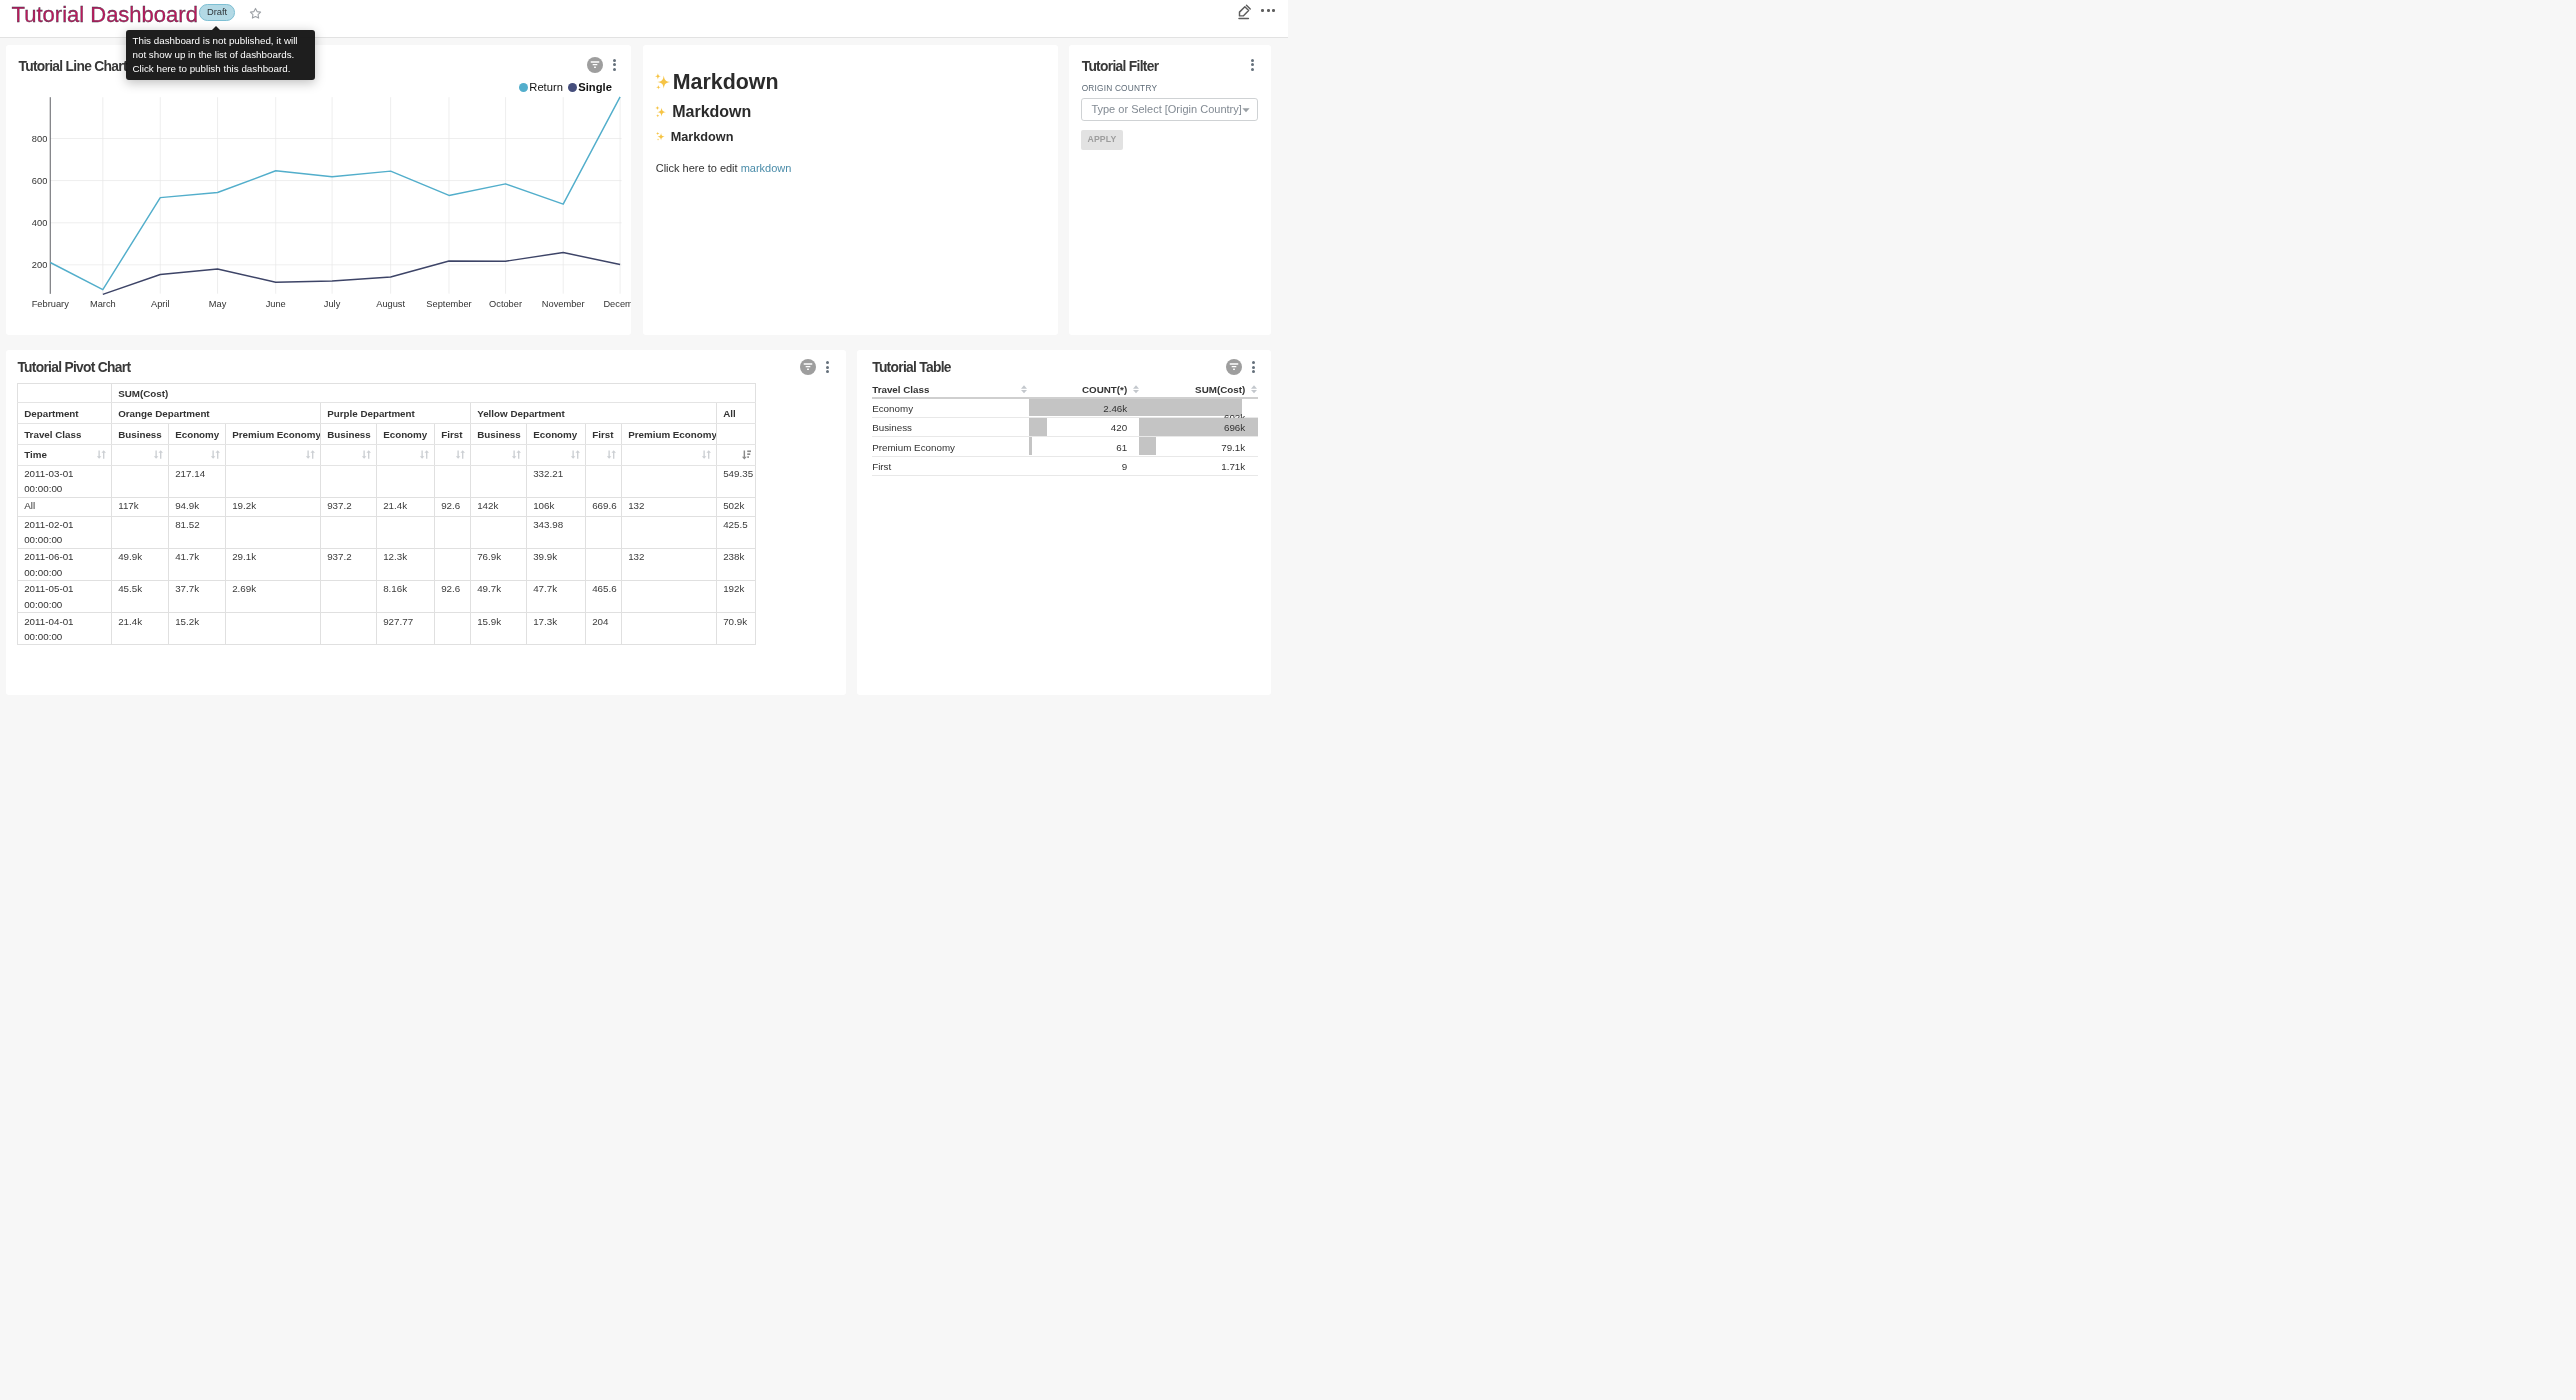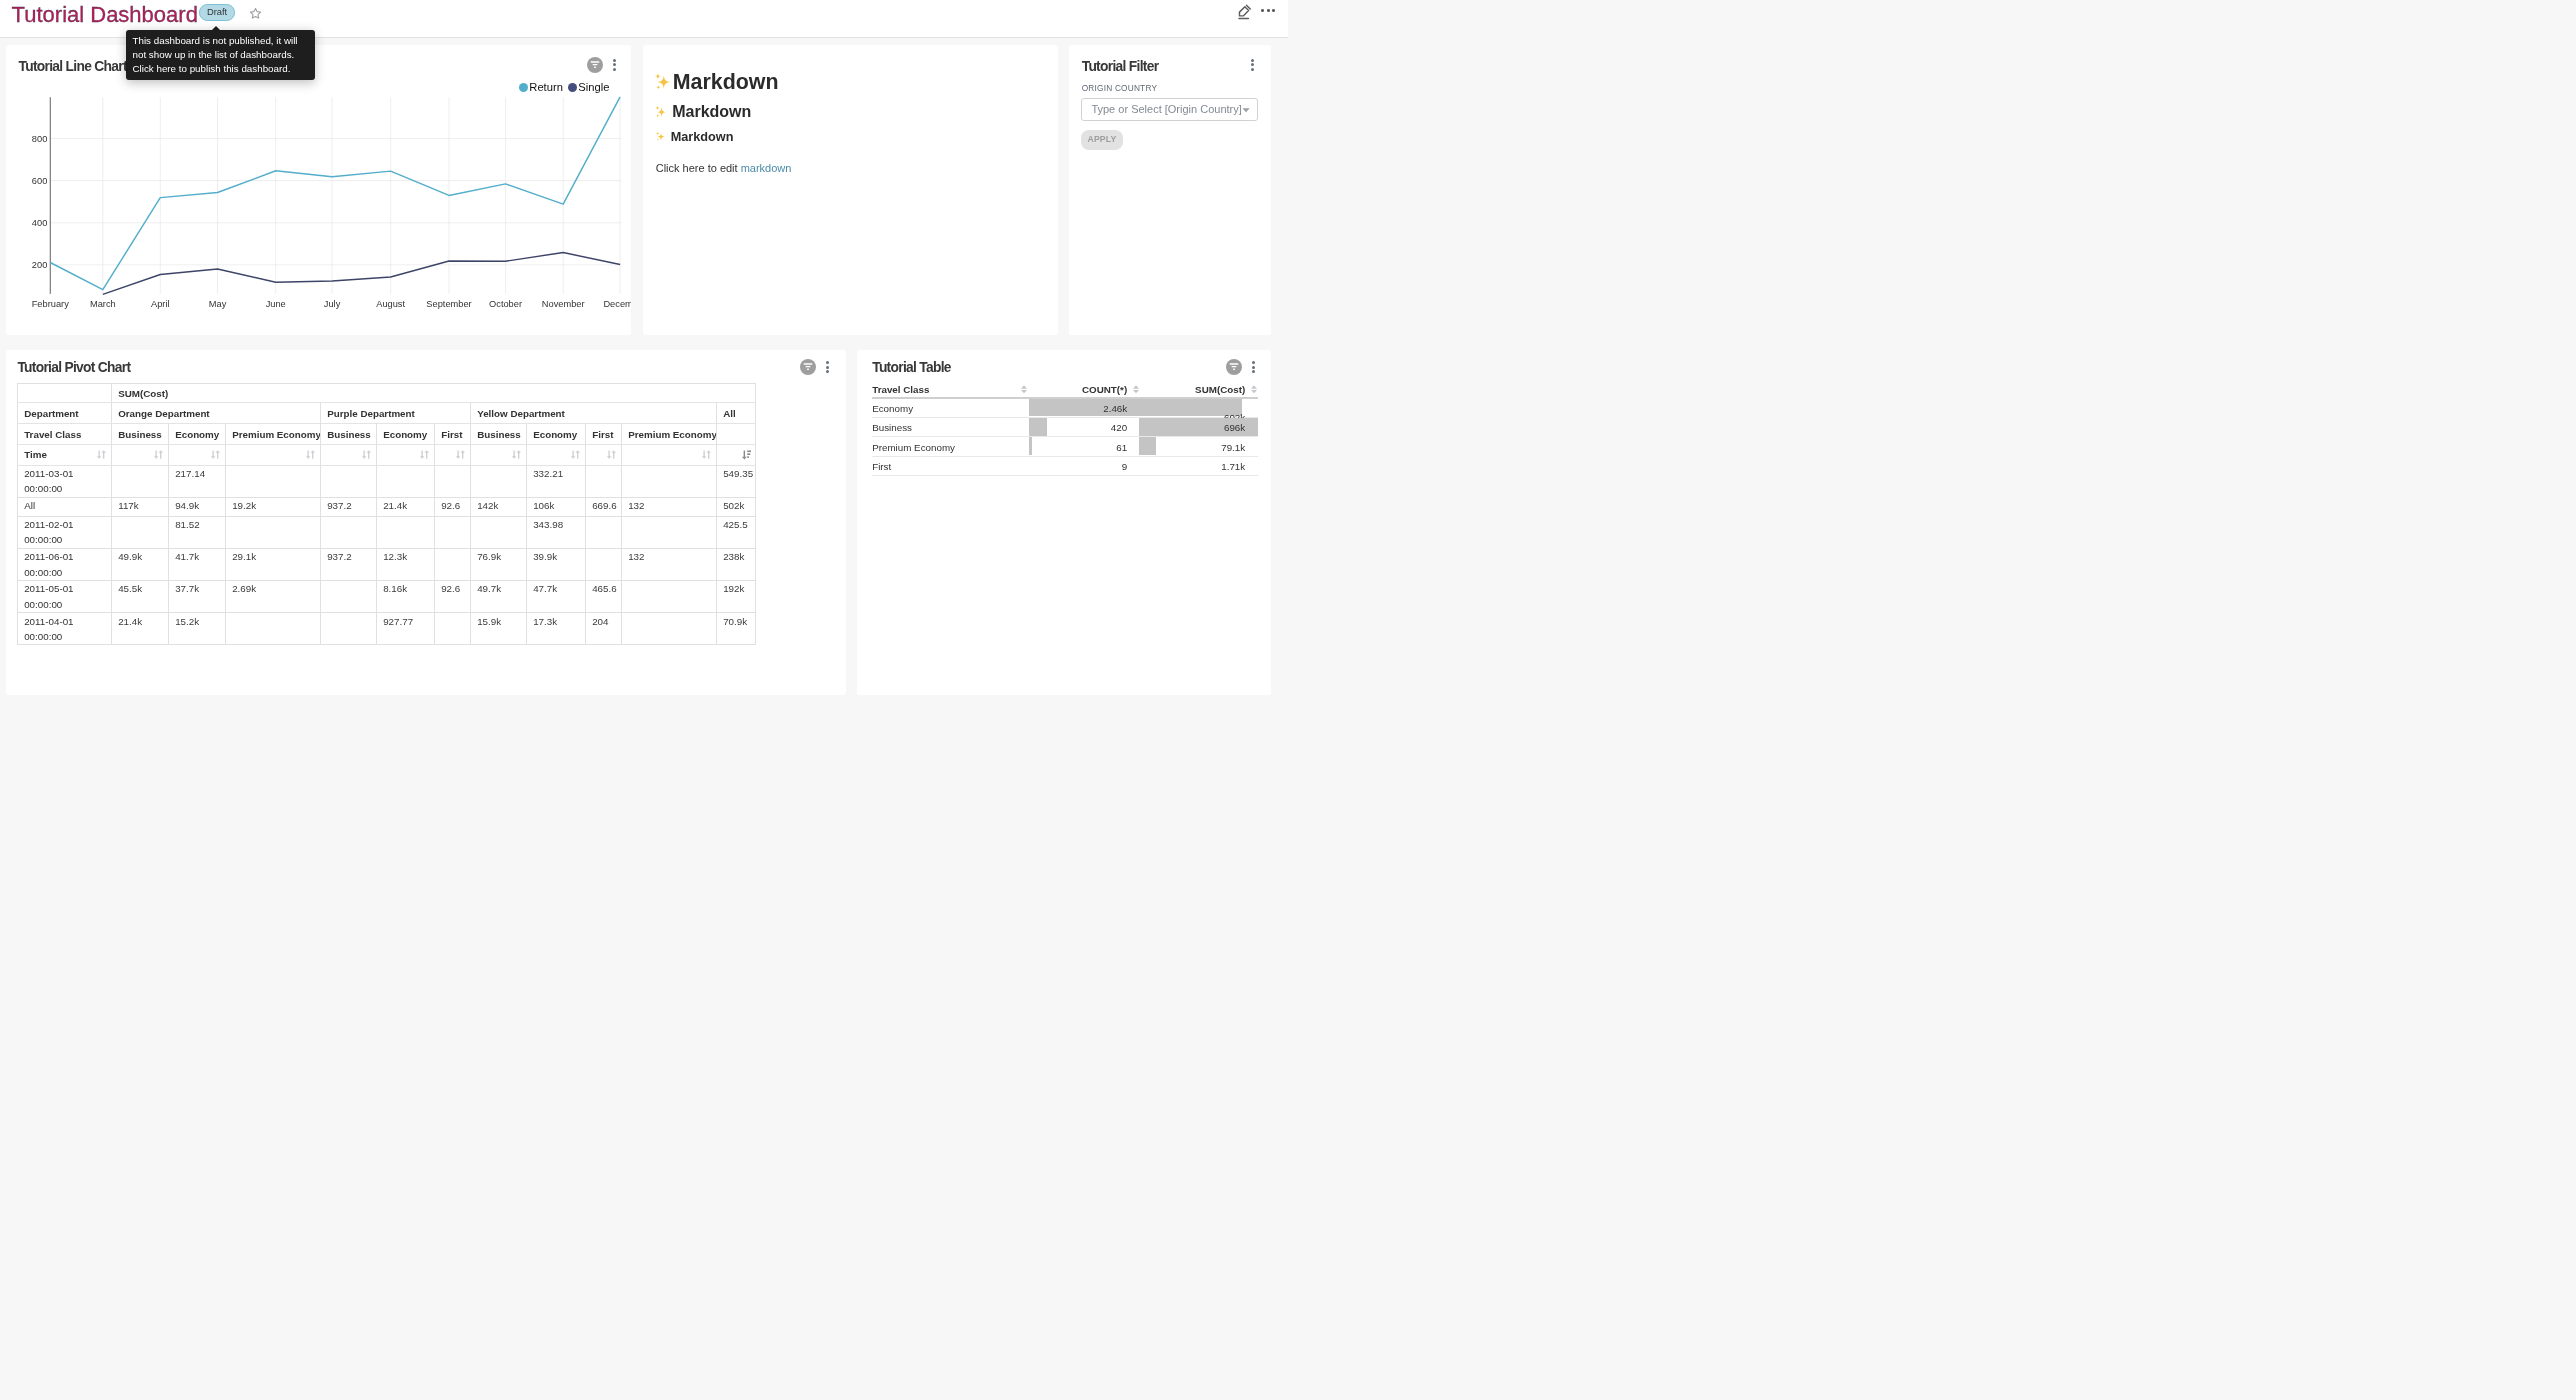--- a/index.html
+++ b/index.html
@@ -51,21 +51,21 @@
   <svg class="abs" style="left:581px;top:11.6px" width="16" height="16" viewBox="0 0 22 22">
       <circle cx="11" cy="11" r="11" fill="#9e9e9e"></circle>
       <rect x="4.9" y="6" width="12.2" height="1.8" rx="0.9" fill="#fff"></rect>
       <rect x="7.6" y="9.6" width="6.8" height="1.8" rx="0.9" fill="#fff"></rect>
       <rect x="9.6" y="13.2" width="2.8" height="1.8" rx="0.9" fill="#fff"></rect>
     </svg>
   <span class="abs" style="left:607px;top:13.5px;width:3px;height:3px;border-radius:50%;background:#64707b"></span>
   <span class="abs" style="left:607px;top:18px;width:3px;height:3px;border-radius:50%;background:#64707b"></span>
   <span class="abs" style="left:607px;top:22.6px;width:3px;height:3px;border-radius:50%;background:#64707b"></span>
   <div class="legend" style="left:513px;top:36px;"><span class="dot" style="background:#53aecc"></span>Return</div>
-  <div class="legend" style="left:562px;top:36px;"><span class="dot" style="background:#454e7c"></span>Single</div>
+  <div class="legend" style="left:562px;top:36px;font-weight:bold;"><span class="dot" style="background:#454e7c"></span>Single</div>
   <svg class="abs" style="left:0;top:0" width="625" height="290" viewBox="0 0 862 400">
 
     <g stroke="#e8e8e8" stroke-width="1">
       <line x1="133.5" y1="72" x2="133.5" y2="343"></line>
       <line x1="212.75" y1="72" x2="212.75" y2="343"></line>
       <line x1="291.75" y1="72" x2="291.75" y2="343"></line>
       <line x1="372" y1="72" x2="372" y2="343"></line>
       <line x1="449.75" y1="72" x2="449.75" y2="343"></line>
       <line x1="530.5" y1="72" x2="530.5" y2="343"></line>
       <line x1="611" y1="72" x2="611" y2="343"></line>
@@ -127,21 +127,21 @@
   <span class="abs" style="left:182px;top:13.5px;width:3px;height:3px;border-radius:50%;background:#64707b"></span>
   <span class="abs" style="left:182px;top:18px;width:3px;height:3px;border-radius:50%;background:#64707b"></span>
   <span class="abs" style="left:182px;top:22.6px;width:3px;height:3px;border-radius:50%;background:#64707b"></span>
   <div class="abs" style="left:12.7px;top:39px;font-size:8.3px;font-weight:500;color:#5d6a76;line-height:1;letter-spacing:0.2px;">ORIGIN COUNTRY</div>
   <div class="abs" style="left:12px;top:53px;width:177px;height:23px;border:0.7px solid #cfd2d4;border-radius:2.9px;background:#fff;">
     <div class="abs" style="left:9.4px;top:0;line-height:21.4px;font-size:11px;color:#828a93;">Type or Select [Origin Country]</div>
     <svg class="abs" style="right:7.3px;top:8.7px" width="8" height="5.1" viewBox="0 0 11 7">
         <path d="M0.5 0.5 L5.5 6 L10.5 0.5 Z" fill="#9aa0a5"></path>
       </svg>
   </div>
-  <div class="abs" style="left:12px;top:85px;width:42px;height:19.6px;background:#e2e2e2;border-radius:8px;text-align:center;line-height:19.6px;font-size:8.7px;font-weight:700;color:#9d9d9d;letter-spacing:0.2px;">APPLY</div>
+  <div class="abs" style="left:12px;top:85px;width:42px;height:19.6px;background:#e2e2e2;border-radius:2px;text-align:center;line-height:19.6px;font-size:8.7px;font-weight:700;color:#9d9d9d;letter-spacing:0.2px;">APPLY</div>
 </div>
 
 <div class="card" id="card-pivot" style="left:5.8px;top:350px;width:840px;height:345px;">
   <div class="card-title" style="left:11.6px;top:11px;">Tutorial Pivot Chart</div>
   <svg class="abs" style="left:794px;top:9px" width="16" height="16" viewBox="0 0 22 22">
       <circle cx="11" cy="11" r="11" fill="#9e9e9e"></circle>
       <rect x="4.9" y="6" width="12.2" height="1.8" rx="0.9" fill="#fff"></rect>
       <rect x="7.6" y="9.6" width="6.8" height="1.8" rx="0.9" fill="#fff"></rect>
       <rect x="9.6" y="13.2" width="2.8" height="1.8" rx="0.9" fill="#fff"></rect>
     </svg>

